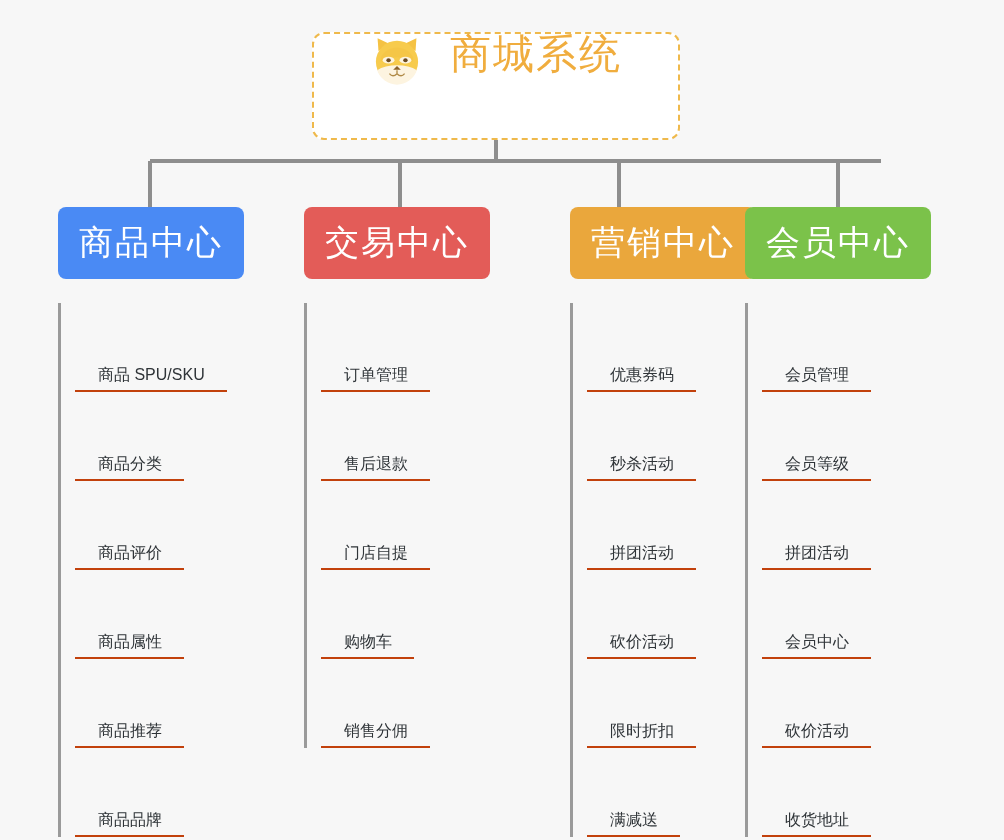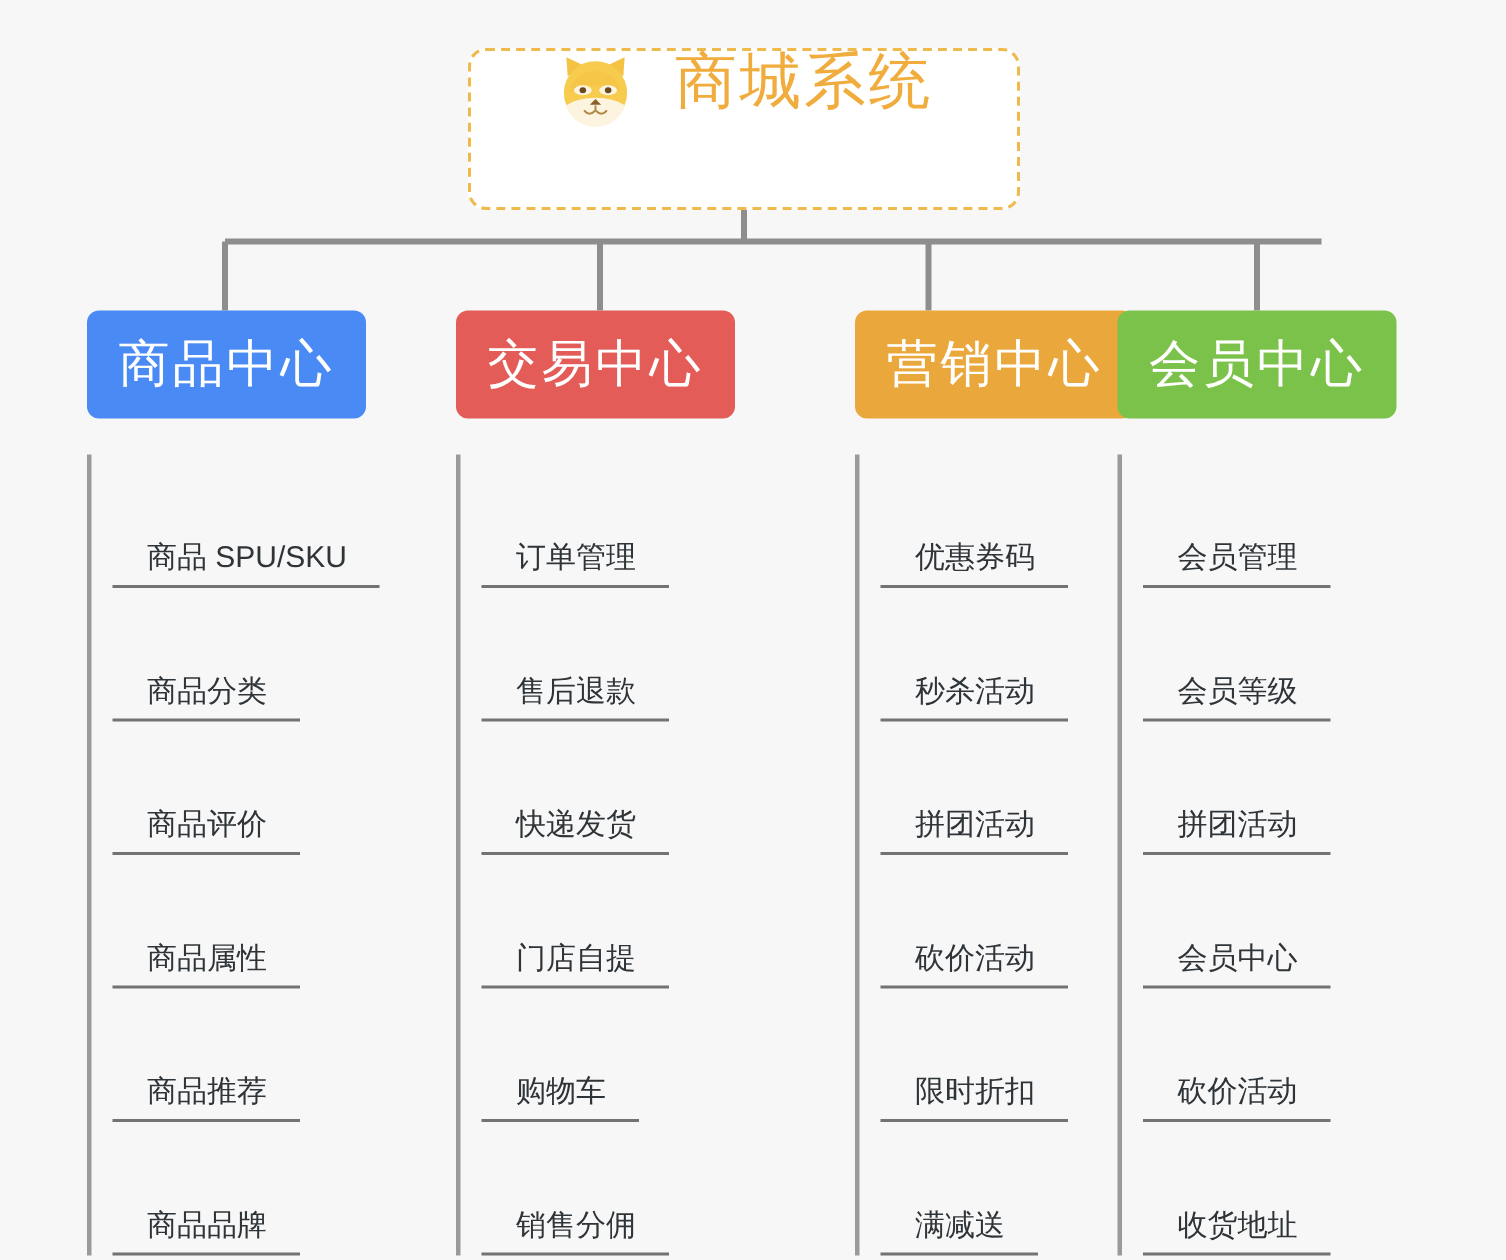--- a/index.html
+++ b/index.html
@@ -92,26 +92,26 @@
   }
   .branch-item {
     position: relative;
     height: 89px;
     display: flex;
     align-items: flex-end;
     box-sizing: border-box;
   }
   .branch-item-label {
     display: inline-block;
-    font-size: 20px;
+    font-size: 16px;
     line-height: 1.25;
     color: #2f3438;
     white-space: nowrap;
     padding: 0 22px 5px 23px;
-    border-bottom: 2px solid #737373;
+    border-bottom: 2px solid #c2410c;
   }
 </style>
 </head>
 <body style="background: rgb(247, 247, 247);">
 
 <div id="mindmap">
 
   <svg id="connectors" viewBox="0 0 1004 840" xmlns="http://www.w3.org/2000/svg">
     <g stroke="#8e8e8e" stroke-width="4" fill="none" stroke-linecap="butt">
 
@@ -179,23 +179,20 @@
   <div class="branch branch-1">
     <div class="branch-header" style="background: rgb(227, 92, 88);">交易中心</div>
     <div class="branch-items">
       <div class="branch-item">
           <span class="branch-item-label">订单管理</span>
         </div>
       <div class="branch-item">
           <span class="branch-item-label">售后退款</span>
         </div>
       <div class="branch-item">
-          <span class="branch-item-label">快递发货</span>
-        </div>
-      <div class="branch-item">
           <span class="branch-item-label">门店自提</span>
         </div>
       <div class="branch-item">
           <span class="branch-item-label">购物车</span>
         </div>
       <div class="branch-item">
           <span class="branch-item-label">销售分佣</span>
         </div>
     </div>
   </div>

